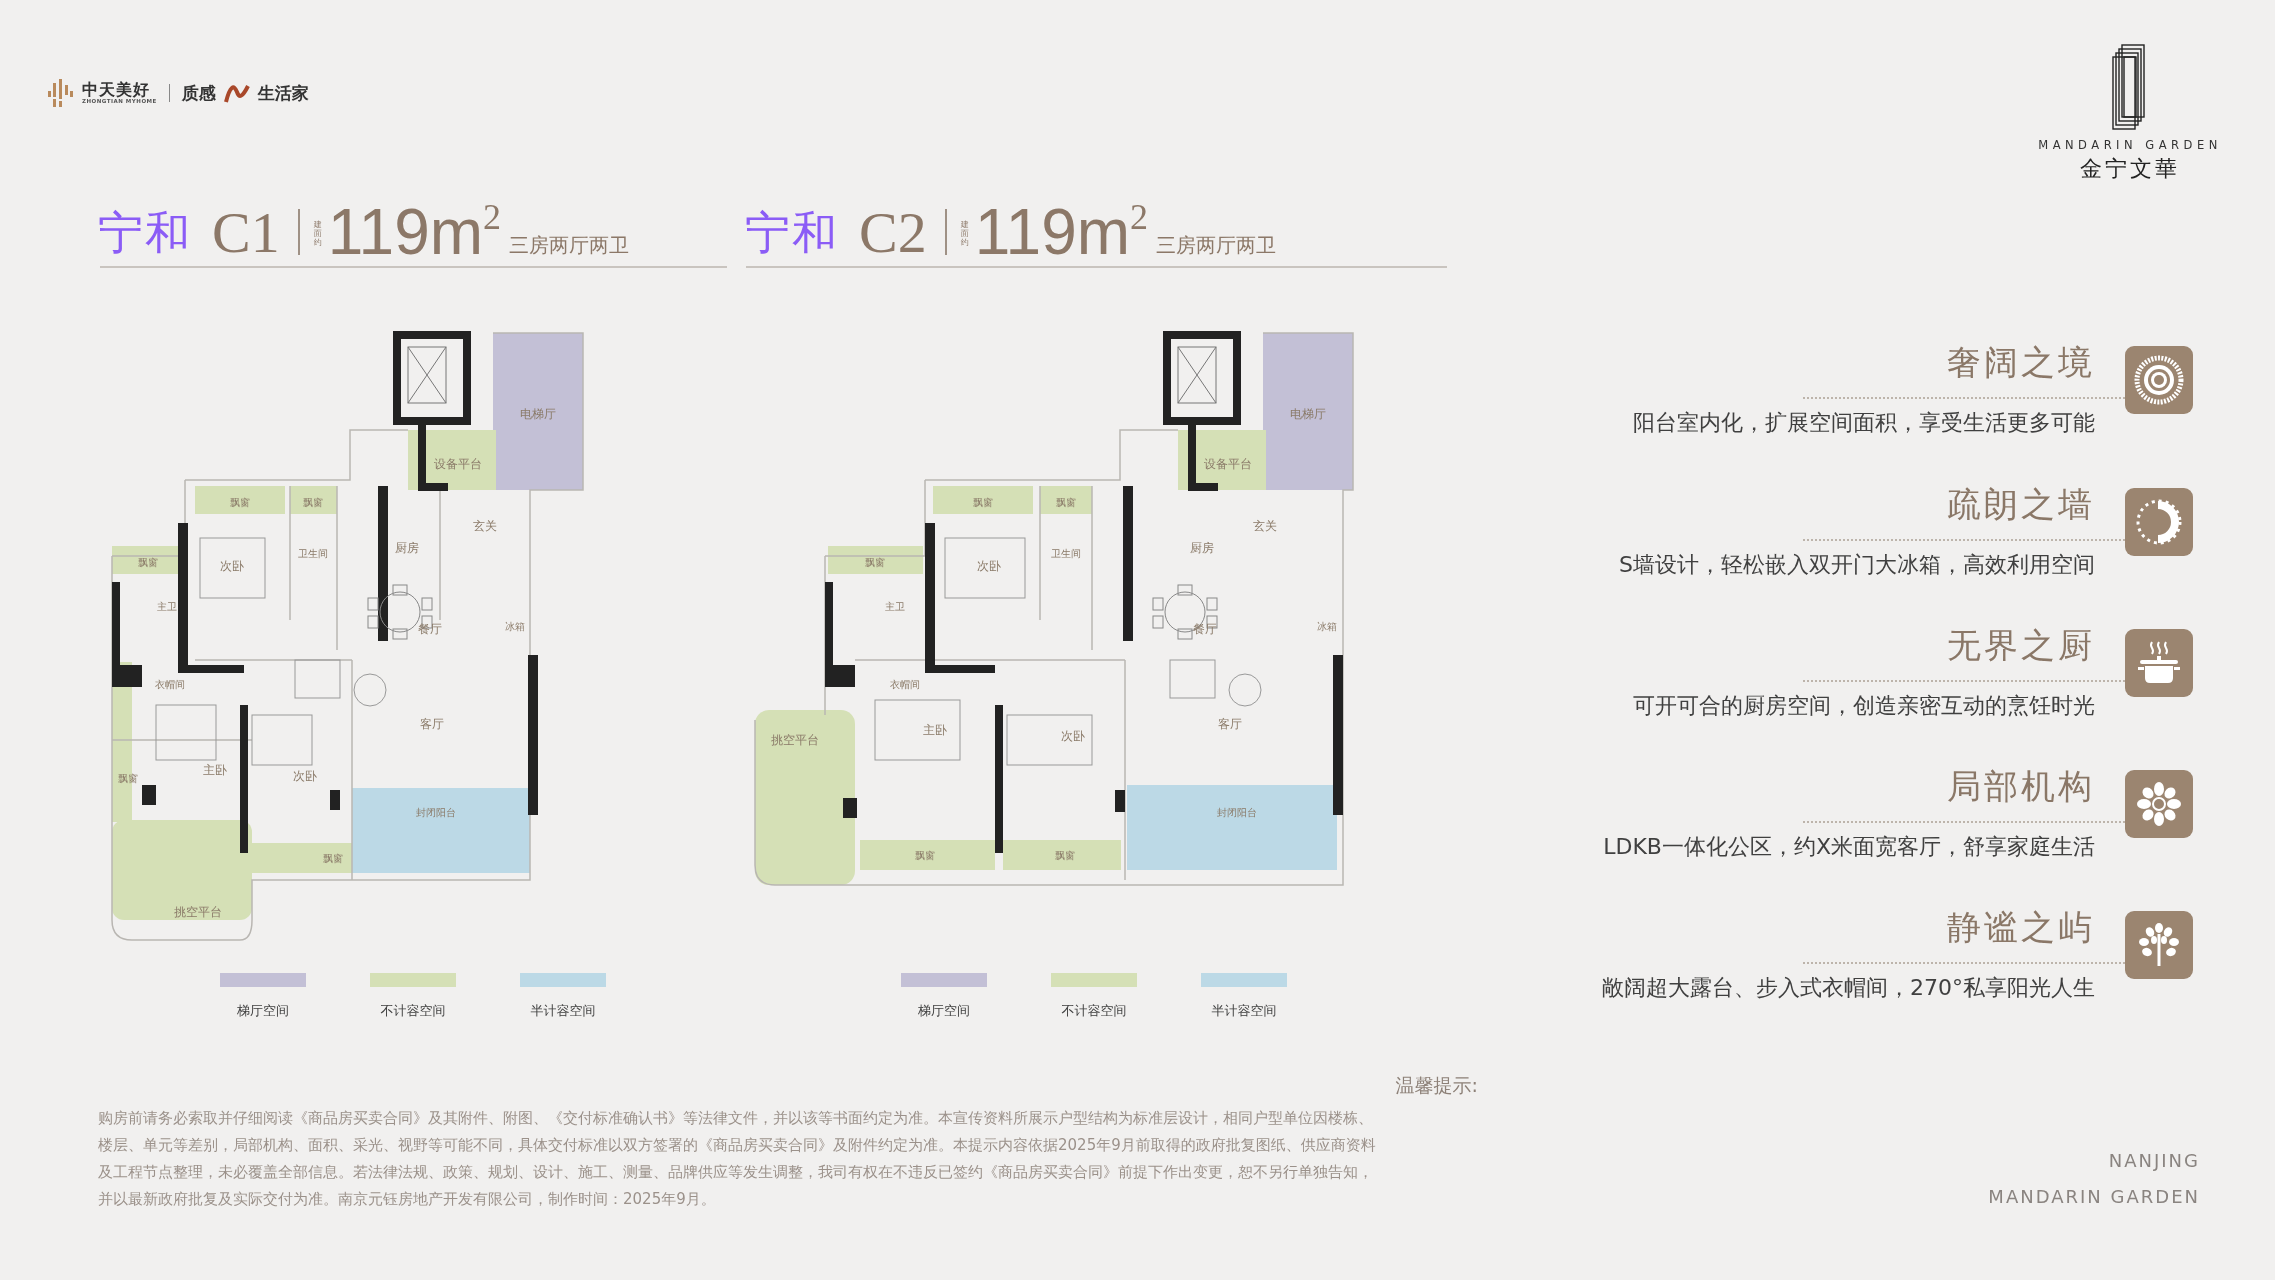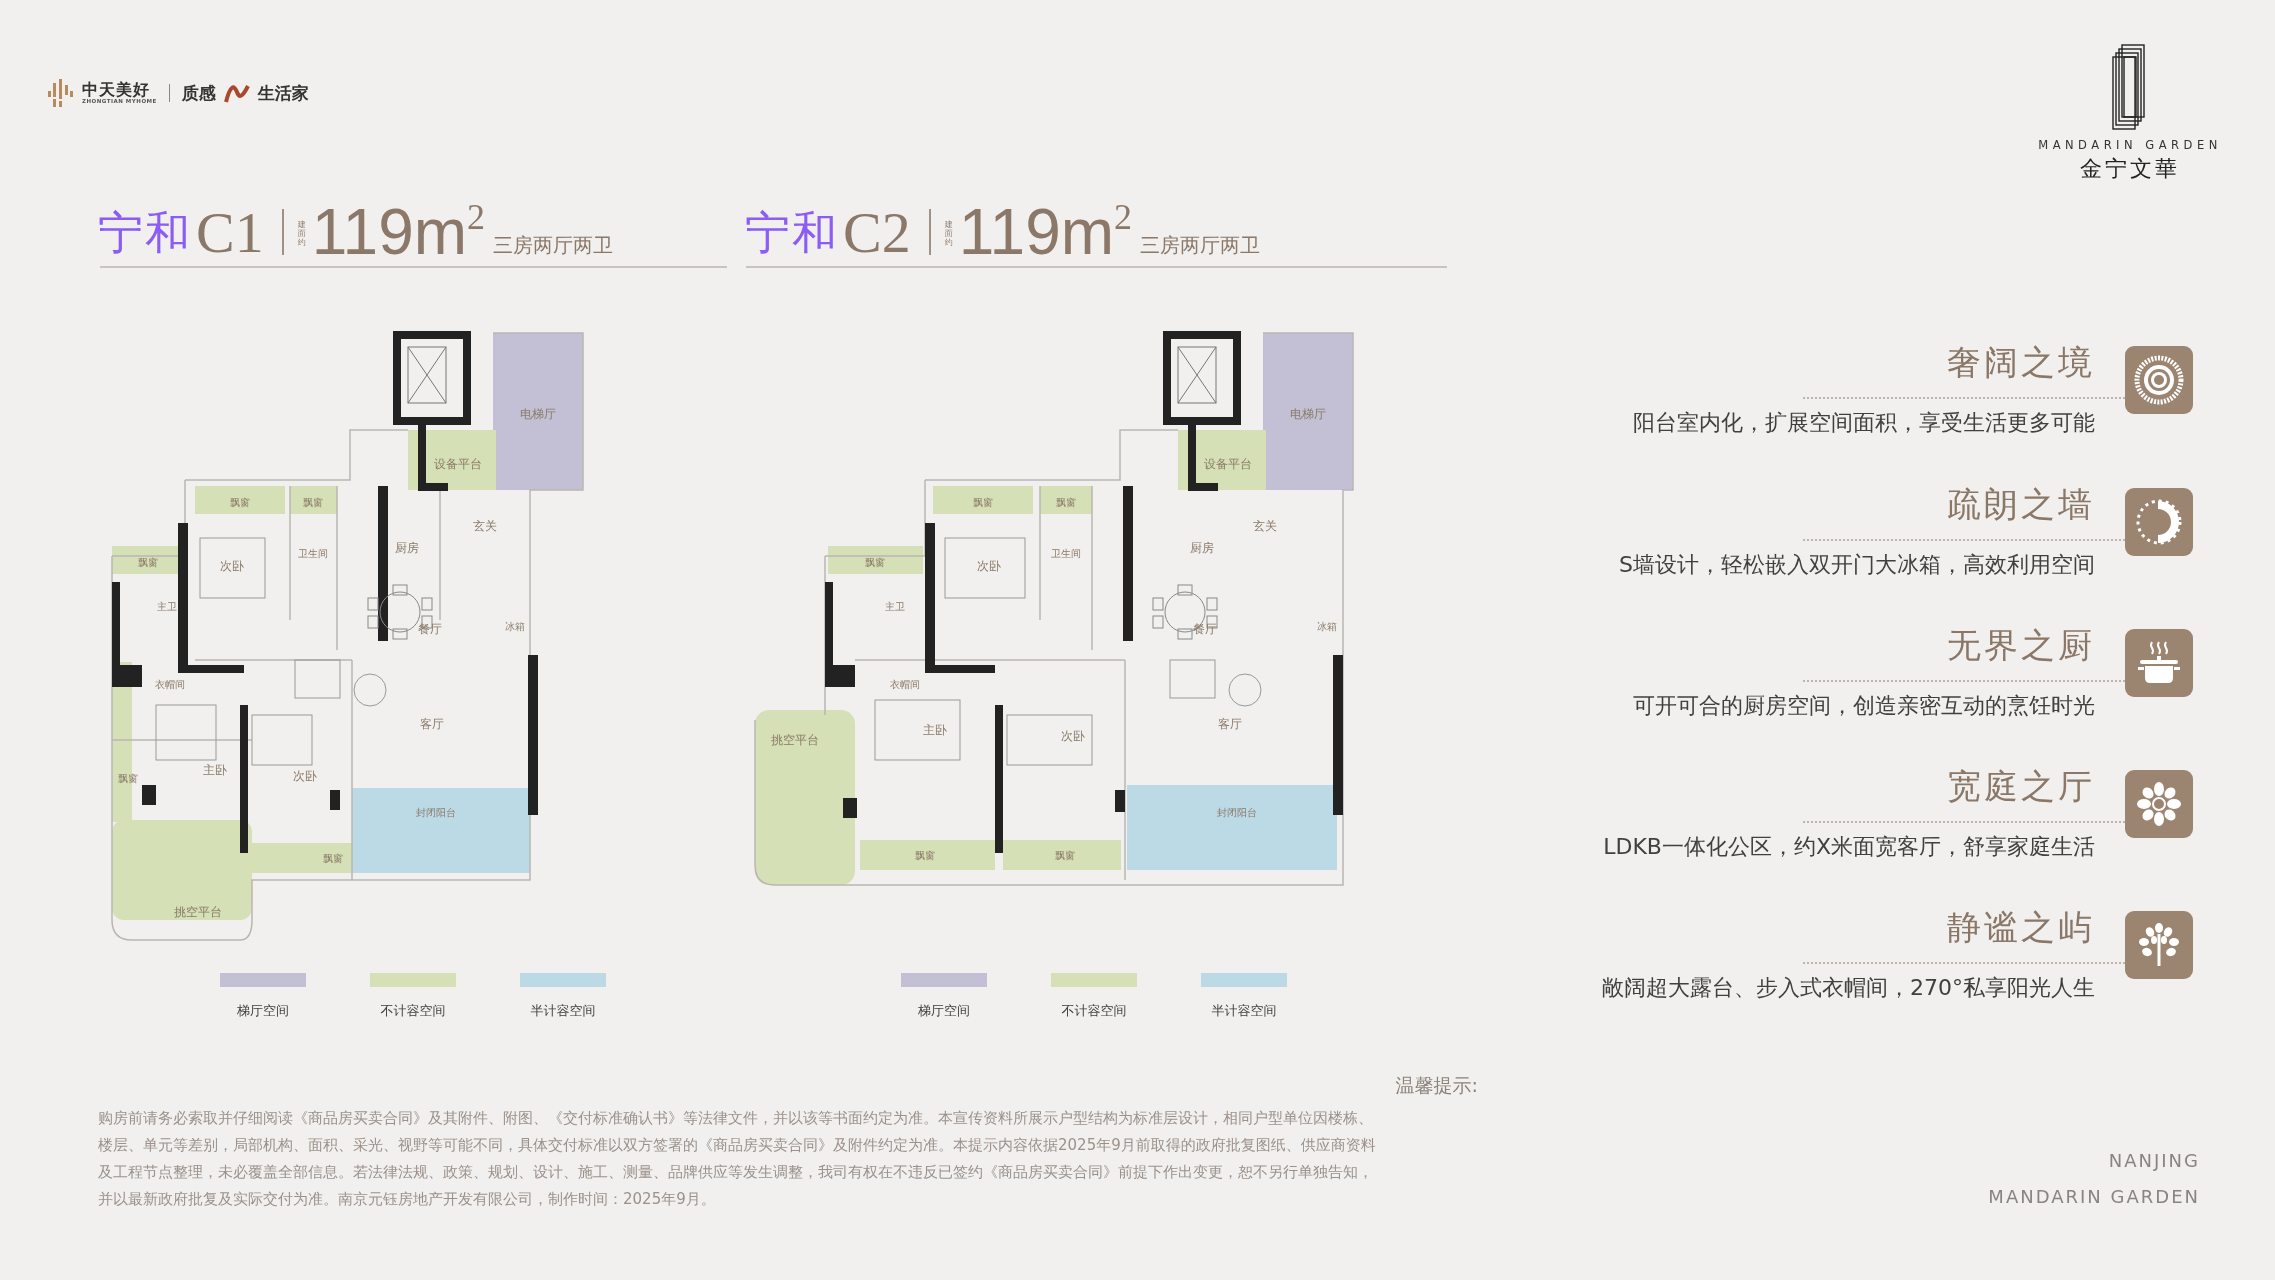--- a/index.html
+++ b/index.html
@@ -23,21 +23,21 @@
 
   
   .mg-logo { left:2010px; top:44px; width:240px; text-align:center; }
   .mg-logo svg { display:block; margin:0 auto; }
   .mg-en { font-family:"DejaVu Sans",sans-serif; font-size:11.5px; letter-spacing:4.5px; color:#333; margin-top:8px; }
   .mg-cn { font-family:"DejaVu Serif",serif; font-size:22px; letter-spacing:3px; color:#222; margin-top:2px; }
 
   
   .unit-head { top:190px; height:70px; display:flex; align-items:flex-end; }
   .uh-name { font-family:Liberation Mono, monospace; font-size:45px; color:#8b5cf6; letter-spacing:2px; line-height:46px; }
-  .uh-code { font-family:"Liberation Serif","DejaVu Serif",serif; font-size:58px; color:#8c7868; line-height:54px; margin-left:4px; }
+  .uh-code { font-family:"Liberation Serif","DejaVu Serif",serif; font-size:58px; color:#8c7868; line-height:54px; margin-left:20px; }
   .uh-bar { width:2px; height:46px; background:#9f9185; margin:0 14px 0 18px; align-self:center; margin-top:14px; }
   .uh-note { font-size:8px; line-height:9px; width:10px; color:#8c7868; word-break:break-all; align-self:center; margin-top:16px; }
   .uh-area { font-family:Liberation Sans, sans-serif; font-size:64px; color:#8c7868; line-height:56px; margin-left:4px; }
   .uh-sup { font-family:"Liberation Serif",serif; font-size:36px; color:#8c7868; align-self:flex-start; margin-top:6px; }
   .uh-layout { font-family:"DejaVu Serif",serif; font-size:20px; color:#8c7868; margin-left:8px; line-height:22px; margin-bottom:4px; }
   .uh-rule { height:2px; background:#c9c4bf; top:266px; }
 
   
   .plan { position:absolute; }
   .plan text { font-family:"DejaVu Serif",serif; fill:#8a7a68; }
@@ -352,21 +352,21 @@
       <rect x="23" y="18" width="4" height="4" fill="#fff"></rect>
       <rect x="6" y="22" width="38" height="4" rx="2" fill="#fff"></rect>
       <path d="M11 28 H39 V40 Q39 45 34 45 H16 Q11 45 11 40 Z" fill="#fff"></path>
       <rect x="4" y="29" width="6" height="3" fill="#fff"></rect>
       <rect x="40" y="29" width="6" height="3" fill="#fff"></rect>
     </svg>
   </div>
 </div>
 
 <div class="abs feat" style="top:764px;">
-  <div class="feat-title">宽庭之厅</div>
+  <div class="feat-title">局部机构</div>
   <div class="feat-rule"></div>
   <div class="feat-desc">LDKB一体化公区，约X米面宽客厅，舒享家庭生活</div>
   <div class="feat-icon">
     <svg width="50" height="50" viewBox="0 0 50 50">
       <g fill="#fff">
         <ellipse cx="25" cy="10" rx="5" ry="7"></ellipse>
         <ellipse cx="25" cy="40" rx="5" ry="7"></ellipse>
         <ellipse cx="10" cy="25" rx="7" ry="5"></ellipse>
         <ellipse cx="40" cy="25" rx="7" ry="5"></ellipse>
         <ellipse cx="14" cy="14" rx="5" ry="6" transform="rotate(-45 14 14)"></ellipse>

